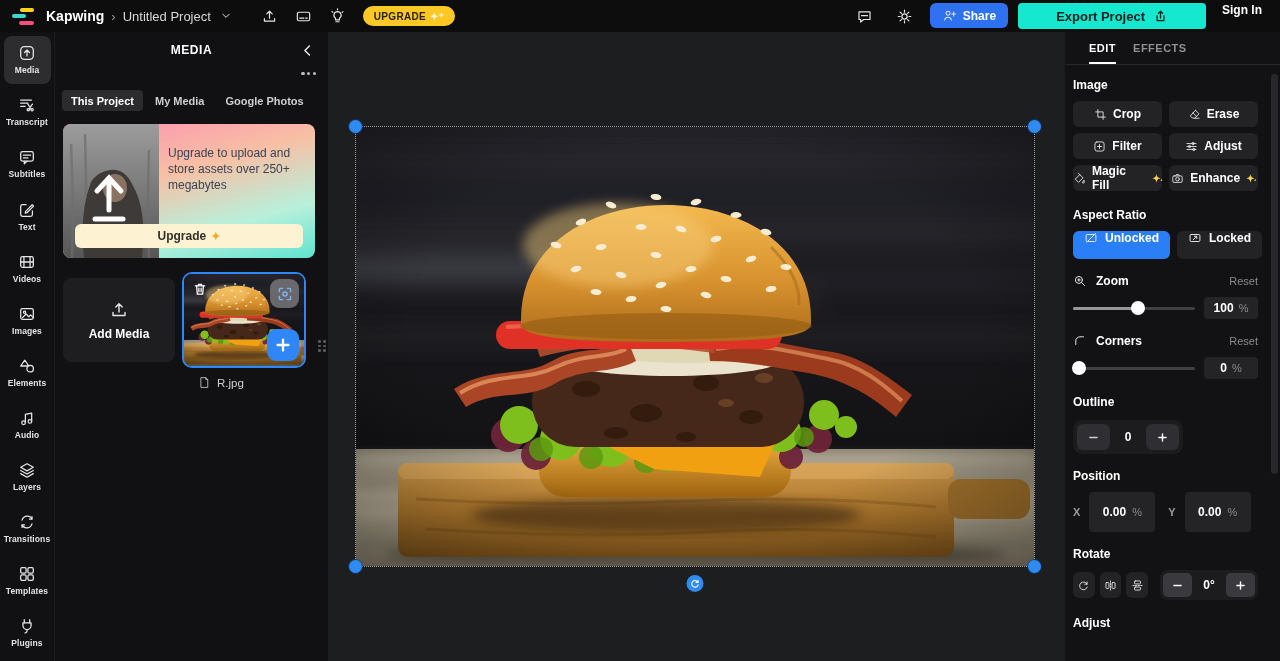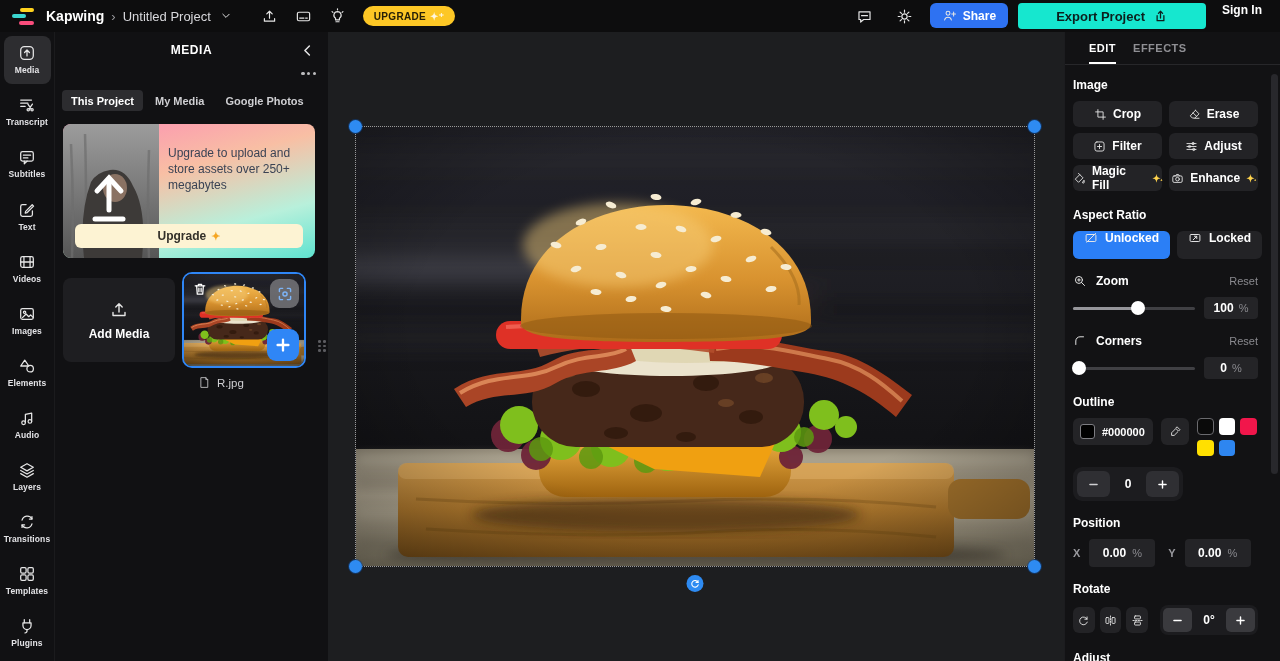--- a/index.html
+++ b/index.html
@@ -99,21 +99,21 @@
   .hexswatch{width:15px;height:15px;background:#000;border:1px solid #7d7d82;border-radius:3px}
   .hextext{font-size:11px;font-weight:bold}
   .dropper-btn{width:28px;height:27px;background:#242427;border-radius:6px;display:flex;align-items:center;justify-content:center;flex:0 0 auto}
   .swatches{display:flex;flex-wrap:wrap;gap:5px;width:86px}
   .sw{width:16.5px;height:16.5px;border-radius:4px}
   .stepper{margin-top:11px;display:inline-flex;align-items:center;background:#1c1c1f;border-radius:9px;padding:4px}
   .step-btn{width:33px;height:26px;background:#2f2f33;border-radius:6px;display:flex;align-items:center;justify-content:center}
   .step-val{width:36px;text-align:center;font-size:12px;font-weight:bold}
   .pos-row{display:flex;align-items:center;gap:9px;margin-top:9px}
   .axis{font-size:11px;font-weight:bold;color:#9a9a9f}
-  .posbox{width:66px;height:28px;background:#242427;border-radius:4px;display:flex;align-items:center;justify-content:center;gap:6px;font-size:12px;font-weight:bold}
+  .posbox{width:66px;height:40px;background:#242427;border-radius:4px;display:flex;align-items:center;justify-content:center;gap:6px;font-size:12px;font-weight:bold}
   .rot-row{display:flex;align-items:center;gap:5px;margin-top:9px}
   .rot-btn{width:26px;height:26px;background:#232326;border-radius:6px;display:flex;align-items:center;justify-content:center}
   .rot-stepper{margin-left:7px;display:flex;align-items:center;background:#1c1c1f;border-radius:8px;padding:3px}
   .rot-step-btn{width:29px;height:24px;background:#3a3a3e;border-radius:5px;display:flex;align-items:center;justify-content:center}
   .rot-val{width:34px;text-align:center;font-size:12px;font-weight:bold}
   .scrollthumb{position:absolute;right:2px;top:42px;width:7px;height:400px;border-radius:4px;background:#28282c}
 </style>
 </head>
 <body>
 
@@ -667,39 +667,20 @@
               <span class="fill" style="width:4%"></span>
               <span class="knob" style="left:5%"></span>
             </div>
           <div class="valbox">
             <span>0</span>
               <span class="unit">%</span>
           </div>
         </div>
 
         <div class="sec-title" style="margin-top:16px">Outline</div>
-        <div class="outline-row">
-          <div class="hexbox">
-            <span class="hexswatch"></span>
-            <span class="hextext">#000000</span>
-          </div>
-          <div class="dropper-btn">
-            <svg class="ic" width="13" height="13" viewBox="0 0 20 20">
-                <path d="M12.8 3.2 l4 4 -2.2 2.2 -4 -4 z"></path>
-                <path d="M9.4 6.6 L4 12 V16 H8 L13.4 10.6"></path>
-              </svg>
-          </div>
-          <div class="swatches">
-            <span class="sw" style="background:#0a0a0a;border:1px solid #6a6a6e"></span>
-            <span class="sw" style="background:#ffffff"></span>
-            <span class="sw" style="background:#f1164b"></span>
-            <span class="sw" style="background:#ffe000"></span>
-            <span class="sw" style="background:#2e86f0"></span>
-          </div>
-        </div>
         <div class="stepper">
           <span class="step-btn">
             <svg width="13" height="13" viewBox="0 0 20 20" style="fill:none;stroke:#cfcfd2;stroke-width:2.2;stroke-linecap:round">
                 <path d="M4.5 10 H15.5"></path>
               </svg>
           </span>
           <span class="step-val">0</span>
           <span class="step-btn">
             <svg width="13" height="13" viewBox="0 0 20 20" style="fill:none;stroke:#fff;stroke-width:2.2;stroke-linecap:round">
                 <path d="M10 4.5 V15.5 M4.5 10 H15.5"></path>

